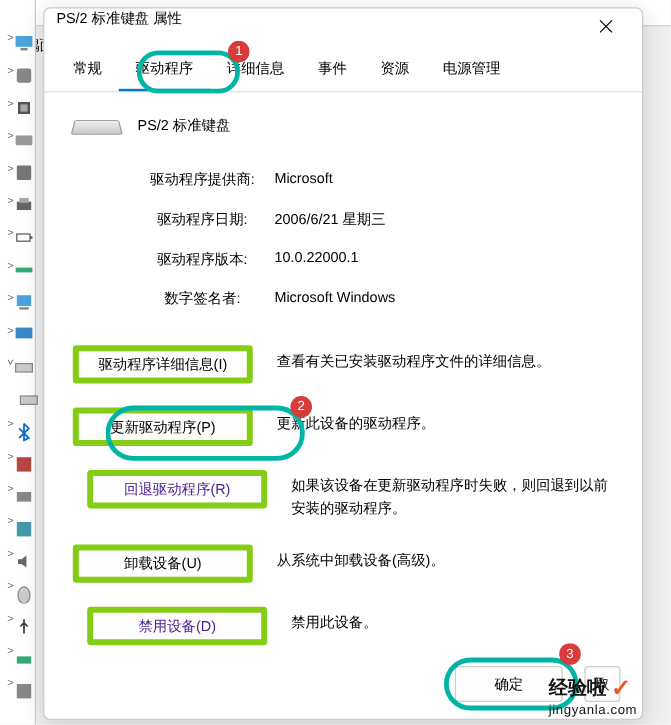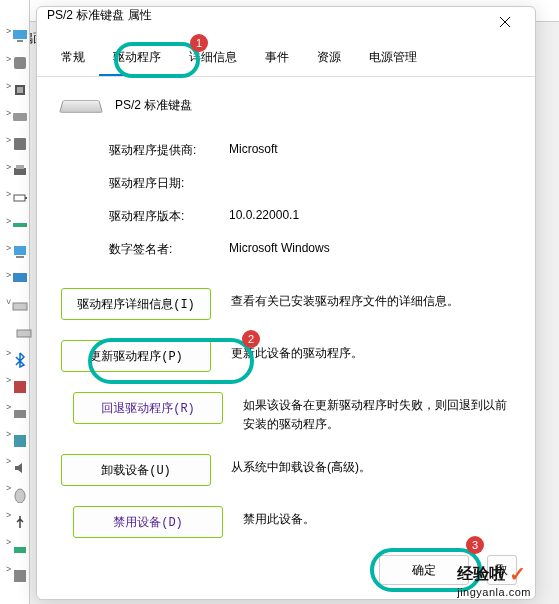--- a/index.html
+++ b/index.html
@@ -132,20 +132,21 @@
       width: 40px;
       height: 16px;
       background: linear-gradient(#eee,#ccc);
       border: 1px solid #999;
       transform: perspective(60px) rotateX(40deg);
       border-radius: 2px;
     }
     .info-table {
       margin-left: 48px;
       margin-bottom: 30px;
+      text-align: center;
     }
     .info-row {
       display: flex;
       margin-bottom: 16px;
     }
     .info-label {
       width: 120px;
       color: #000;
     }
     .info-value {
@@ -153,25 +154,25 @@
     }
     .action-row {
       display: flex;
       align-items: flex-start;
       gap: 20px;
       margin-bottom: 20px;
     }
     .action-btn {
       width: 150px;
       height: 32px;
-      border: 1px solid #84cc16;
+      border: 5px solid #84cc16;
       background: #fdfdfd;
       border-radius: 3px;
       font-size: 12px;
-      font-family: Liberation Mono, monospace;
+      font-family: Liberation Sans, sans-serif;
       cursor: pointer;
       color: #000;
     }
     .action-btn:disabled {
       color: #4c1d95;
       cursor: default;
       margin-left: 12px;
     }
     .action-desc {
       flex: 1;
@@ -370,20 +371,21 @@
       <div>PS/2 标准键盘</div>
     </div>
 
     <div class="info-table">
       <div class="info-row">
         <div class="info-label">驱动程序提供商:</div>
         <div class="info-value">Microsoft</div>
       </div>
       <div class="info-row">
         <div class="info-label">驱动程序日期:</div>
+        <div class="info-value">2006/6/21 星期三</div>
       </div>
       <div class="info-row">
         <div class="info-label">驱动程序版本:</div>
         <div class="info-value">10.0.22000.1</div>
       </div>
       <div class="info-row">
         <div class="info-label">数字签名者:</div>
         <div class="info-value">Microsoft Windows</div>
       </div>
     </div>

